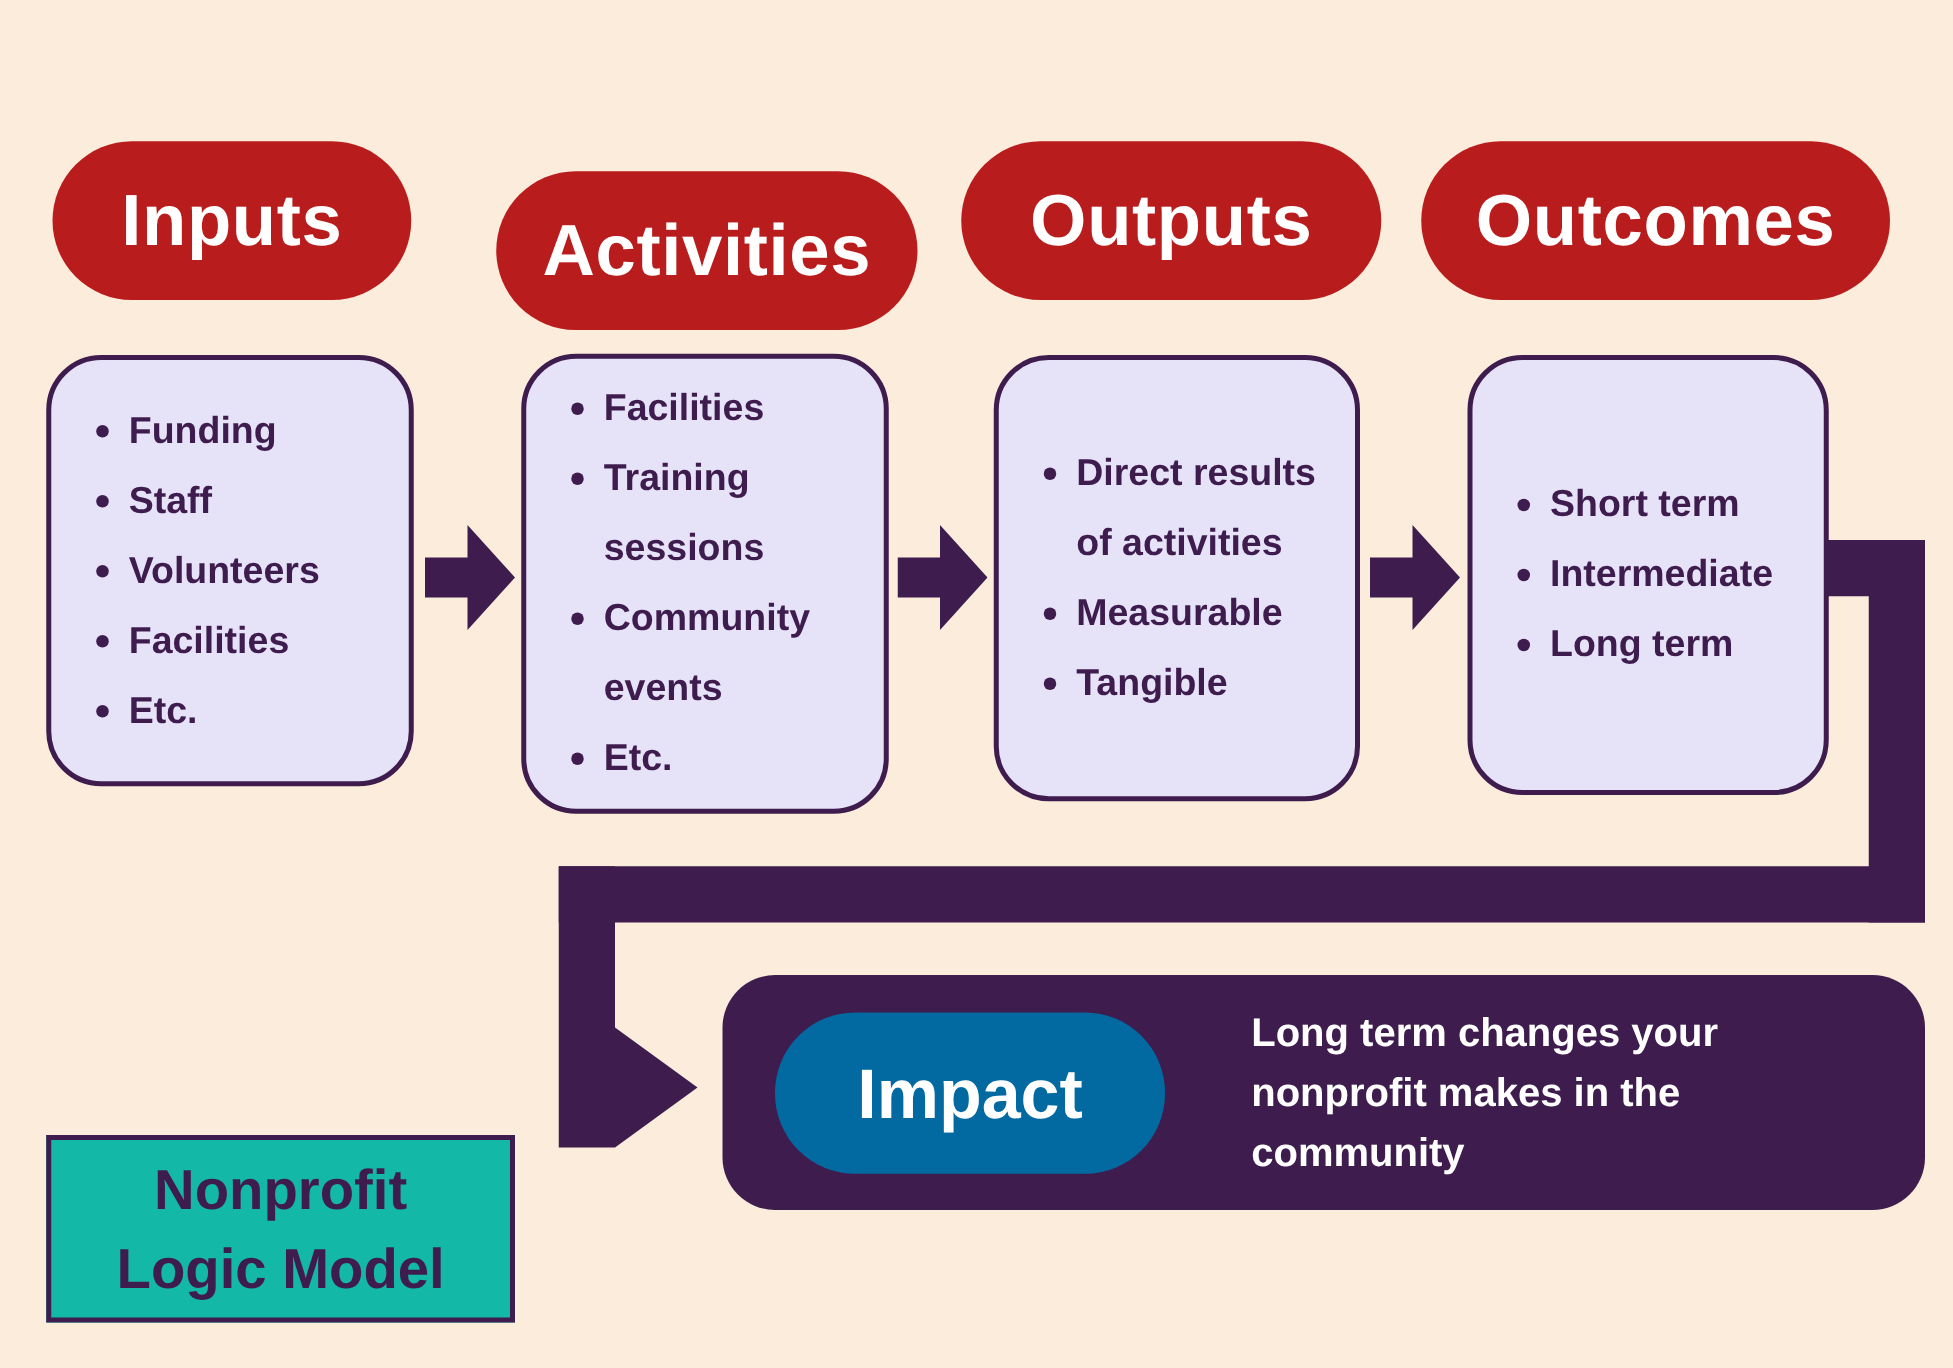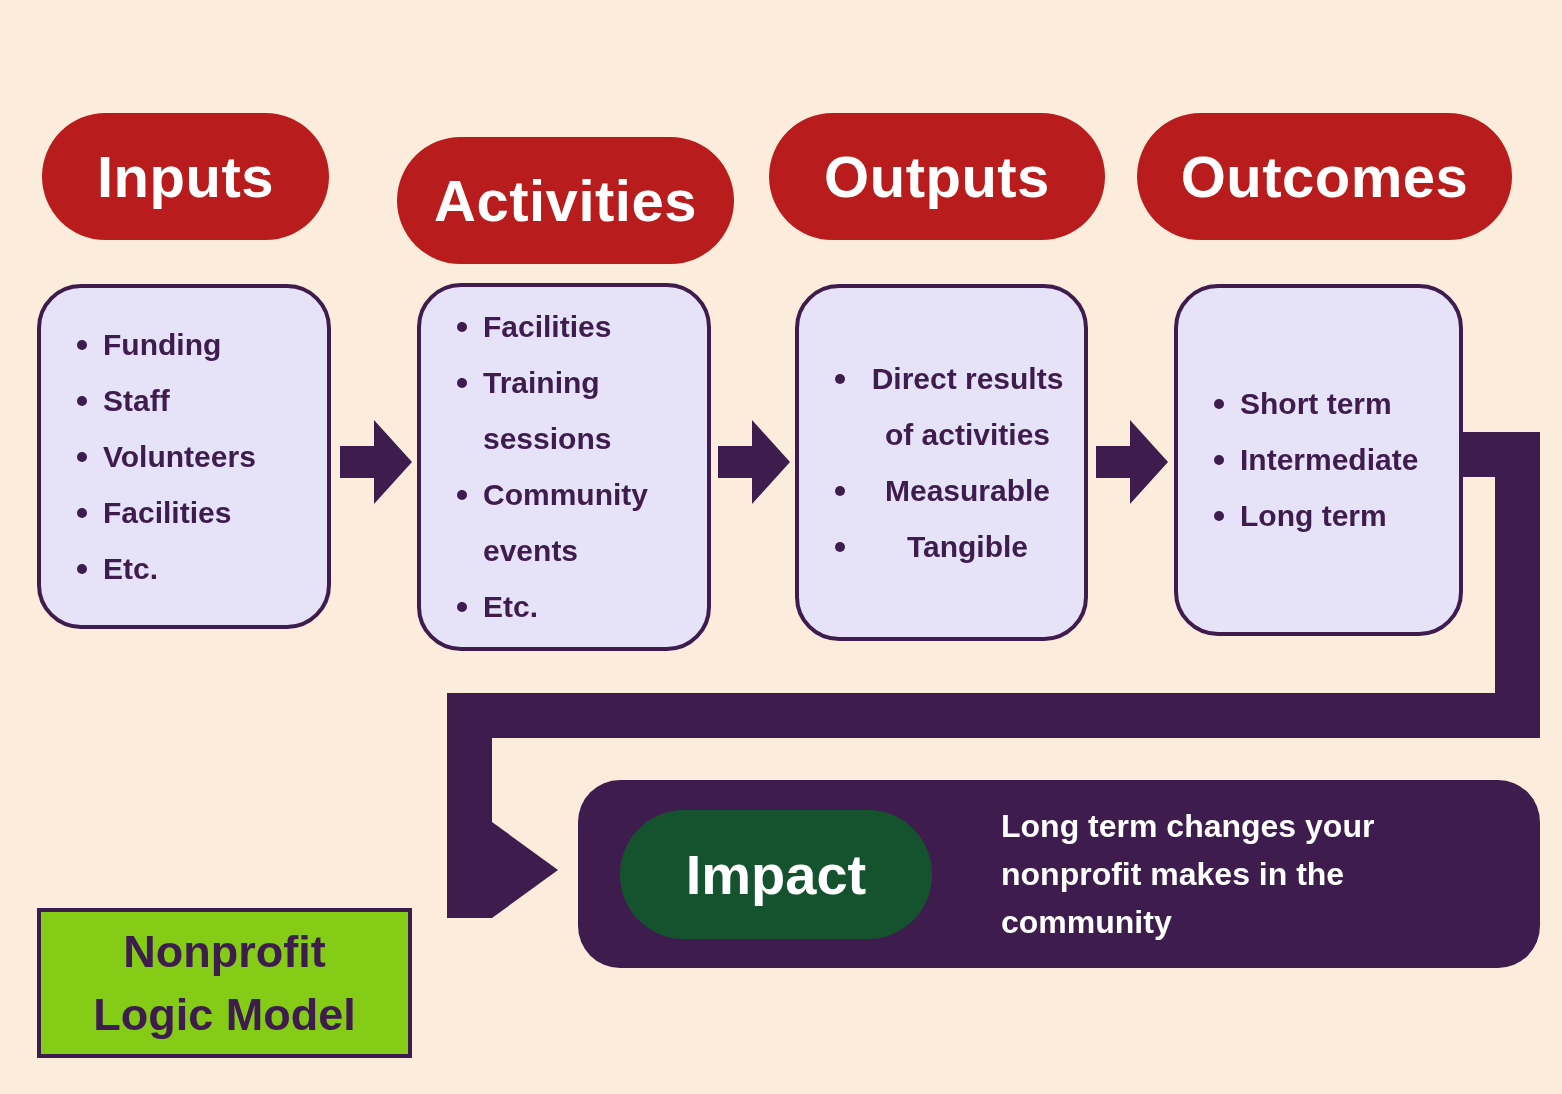--- a/index.html
+++ b/index.html
@@ -43,21 +43,21 @@
     background: #E6E2F8;
     border: 4px solid #3E1C4E;
     border-radius: 44px;
     display: flex;
     align-items: center;
     padding: 12px 10px 12px 30px;
     z-index: 2;
   }
   .box-inputs     { left: 37px;   top: 284px; width: 294px; height: 345px; }
   .box-activities { left: 417px;  top: 283px; width: 294px; height: 368px; }
-  .box-outputs    { left: 795px;  top: 284px; width: 293px; height: 357px; text-align: center; }
+  .box-outputs    { left: 795px;  top: 284px; width: 293px; height: 357px; }
   .box-outcomes   { left: 1174px; top: 284px; width: 289px; height: 352px; }
 
   .box ul { list-style: none; margin: 0; padding: 0; }
   .box li {
     position: relative;
     padding-left: 32px;
     color: #3E1C4E;
     font-size: 30px;
     font-weight: 600;
     line-height: 56px;
@@ -118,21 +118,21 @@
     border-radius: 42px;
     display: flex;
     align-items: center;
     z-index: 2;
   }
   .impact-pill {
     flex: 0 0 auto;
     margin-left: 42px;
     width: 312px;
     height: 129px;
-    background: #14532d;
+    background: #0369a1;
     border-radius: 64px;
     color: #FFFFFF;
     font-size: 56px;
     font-weight: 700;
     display: flex;
     align-items: center;
     justify-content: center;
   }
   .impact-desc {
     width: 470px;
@@ -143,21 +143,21 @@
     line-height: 48px;
   }
 
   
   .title-box {
     position: absolute;
     left: 37px;
     top: 908px;
     width: 375px;
     height: 150px;
-    background: #84cc16;
+    background: #14b8a6;
     border: 4px solid #3E1C4E;
     display: flex;
     align-items: center;
     justify-content: center;
     text-align: center;
     color: #3E1C4E;
     font-size: 45px;
     font-weight: 700;
     line-height: 1.4;
     white-space: pre-line;

